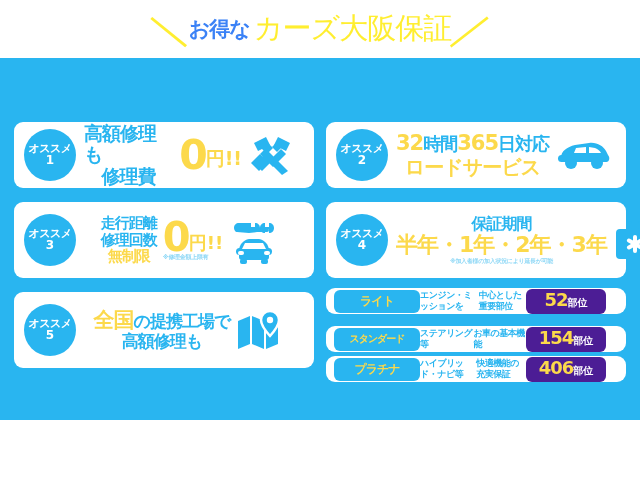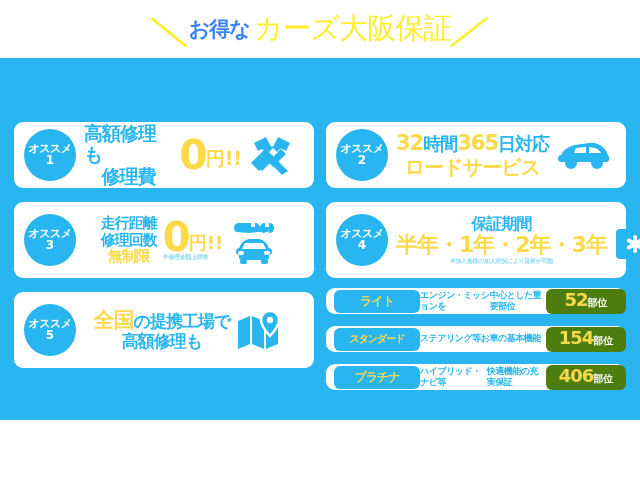--- a/index.html
+++ b/index.html
@@ -92,34 +92,34 @@
   
   .c5-line{font-size:21px;letter-spacing:-1px;white-space:nowrap;}
 
   
   .plan-row{
     position:absolute;left:326px;width:300px;height:26px;
     background:#fff;border-radius:9px;display:flex;align-items:center;
   }
   #plan0{top:288px;}
   #plan1{top:326px;}
-  #plan2{top:364px;}
+  #plan2{top:356px;}
   .plan-pill{
     flex:0 0 auto;margin-left:8px;width:86px;height:23px;border-radius:6px;
     background:#29b5f0;color:#fcd94b;font-weight:bold;font-size:12px;
     display:flex;align-items:center;justify-content:center;letter-spacing:-1px;
   }
   .plan-pill.small{font-size:10px;}
   .plan-desc{
     flex:1 1 auto;display:flex;align-items:center;
     color:#29b5f0;font-weight:bold;font-size:9px;line-height:1.25;letter-spacing:-0.5px;
   }
   .plan-count{
-    flex:0 0 auto;margin-right:0;width:80px;height:25px;border-radius:6px;
-    background:#4d7c0f;display:flex;align-items:baseline;justify-content:center;
+    flex:0 0 auto;margin-right:20px;width:80px;height:25px;border-radius:6px;
+    background:#4c1d95;display:flex;align-items:baseline;justify-content:center;
   }
   .plan-num{color:#fcd94b;font-weight:bold;font-size:18px;letter-spacing:-1px;}
   .plan-unit{color:#ffffff;font-weight:bold;font-size:10px;}
 
   svg{display:block;}
 </style>
 </head>
 <body>
 
 <div class="canvas">

